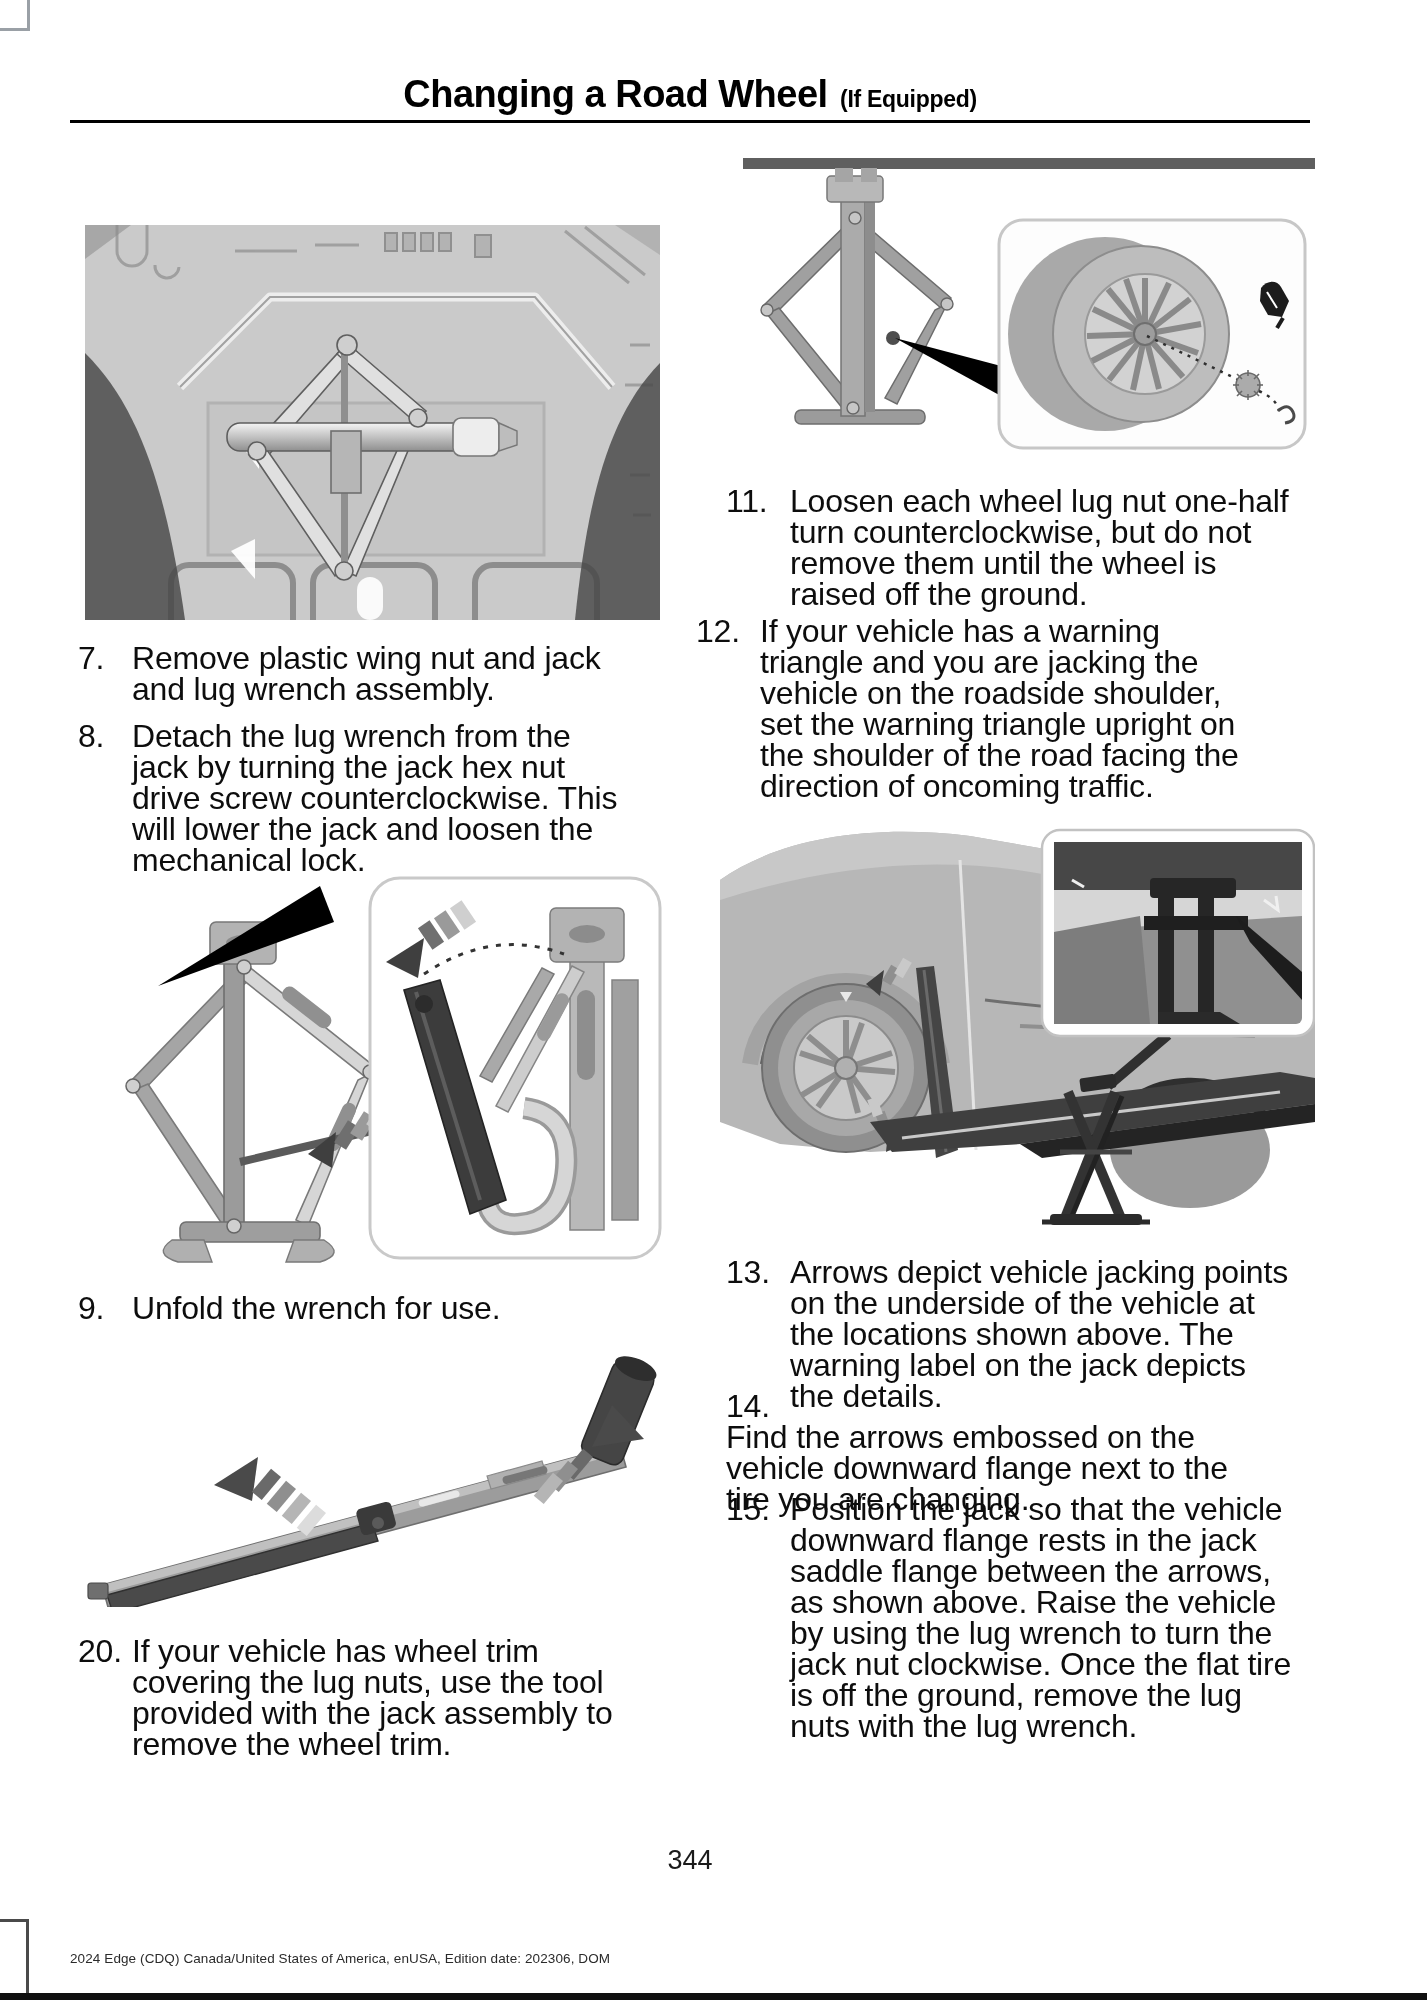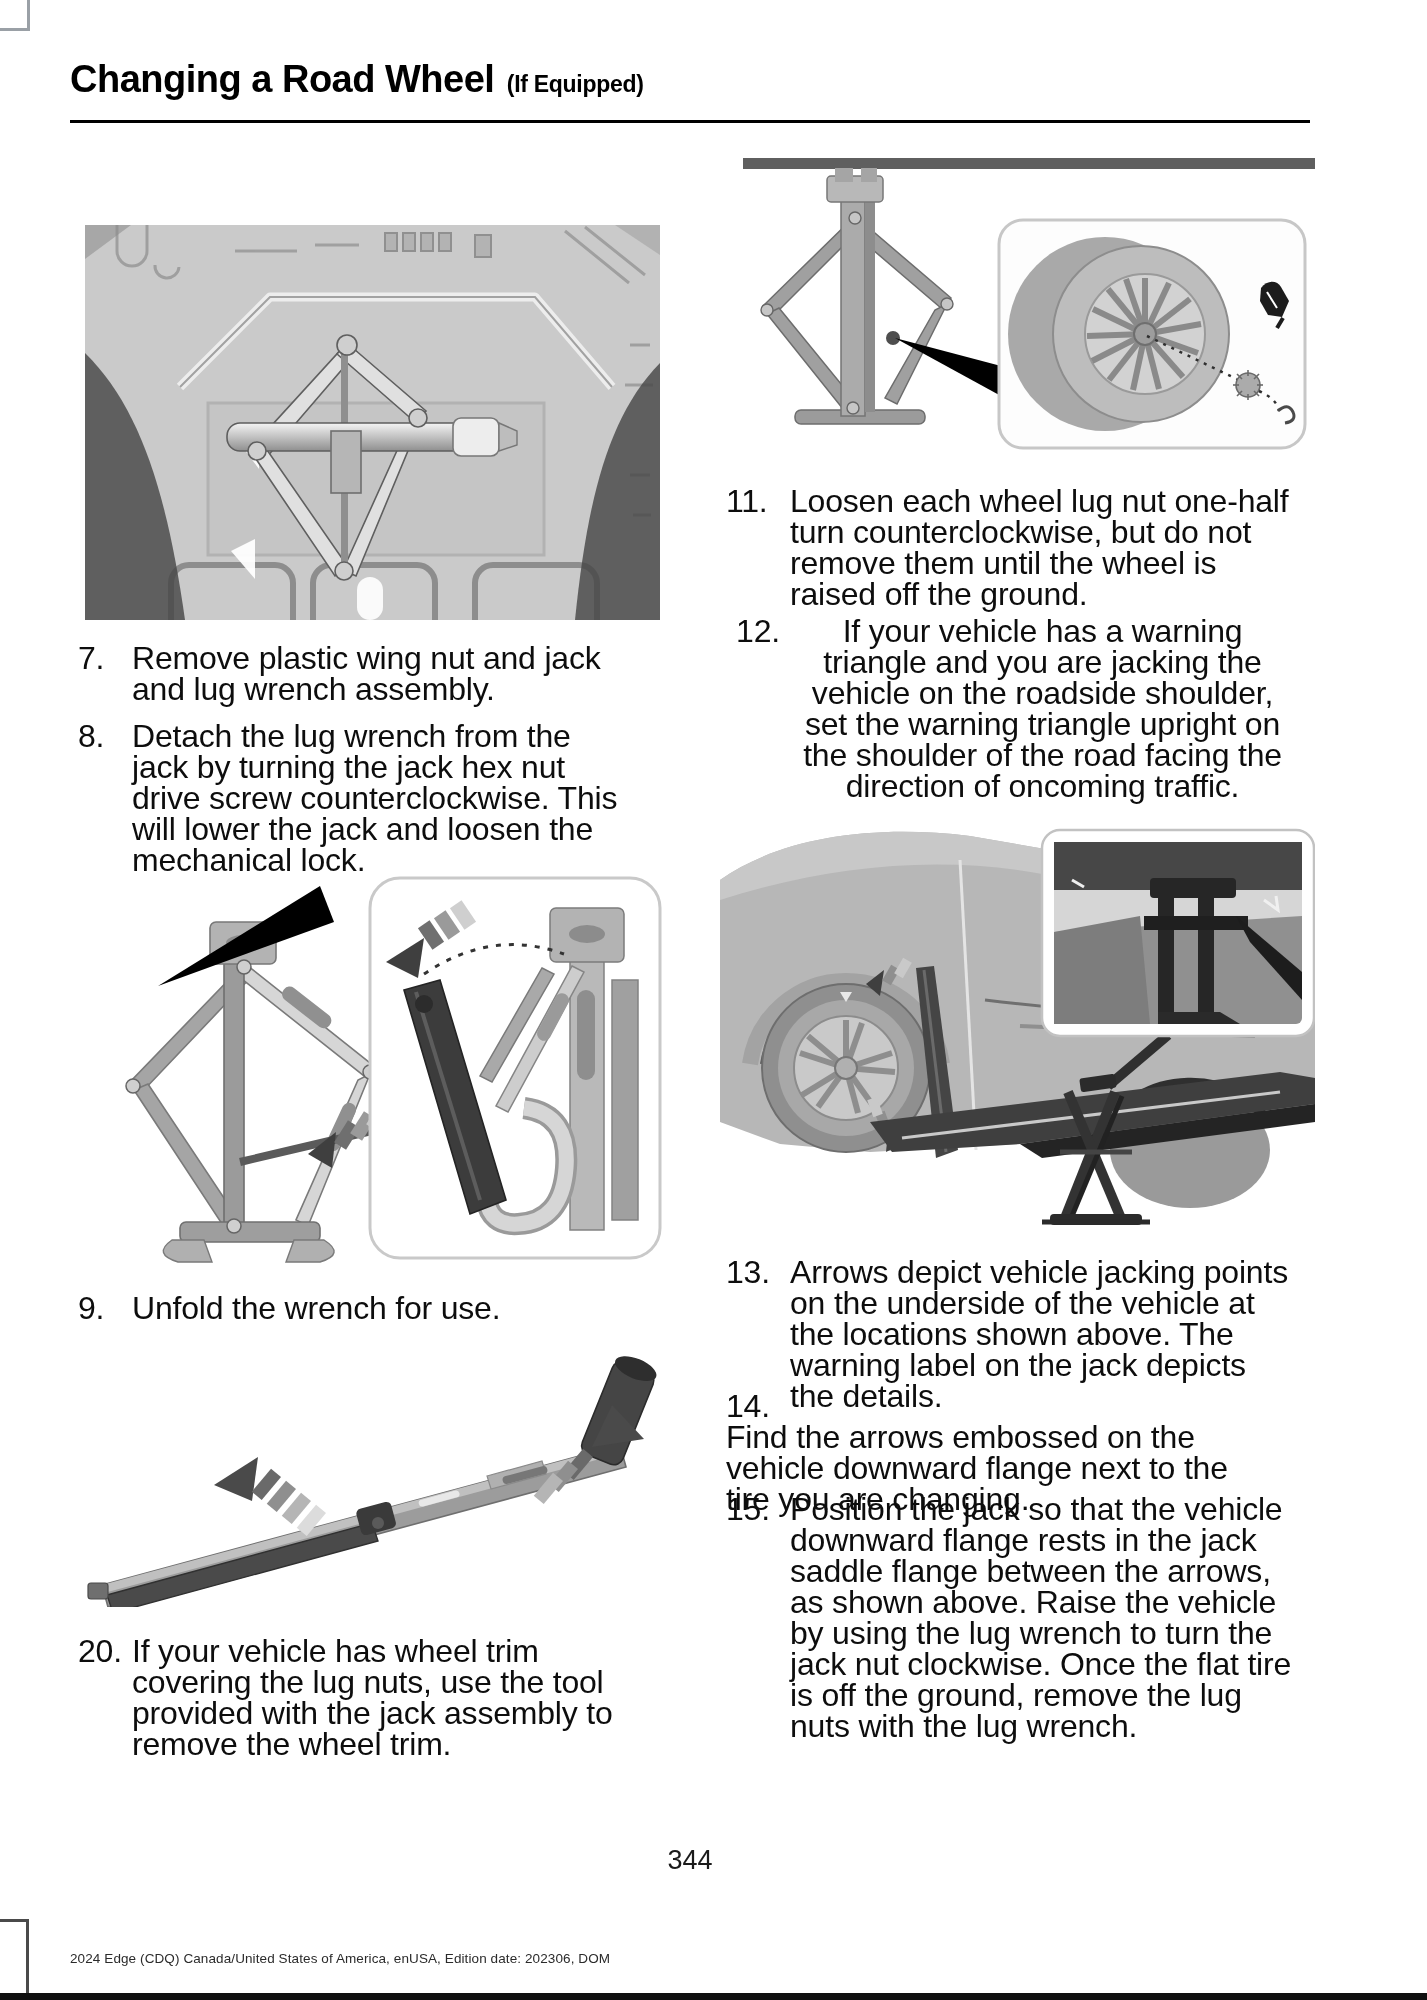--- a/index.html
+++ b/index.html
@@ -5,21 +5,21 @@
   html,body{margin:0;padding:0;background:#ffffff;}
   .page{position:relative;width:1427px;height:2000px;background:#ffffff;overflow:hidden;
         font-family:"Liberation Sans",sans-serif;color:#111;}
   
   .corner-tl{position:absolute;left:0;top:0;width:27px;height:28px;background:#fff;
              border-right:3px solid #9aa0a6;border-bottom:3px solid #9aa0a6;}
   .corner-bl-v{position:absolute;left:26px;top:1919px;width:3px;height:81px;background:#4a4a4a;}
   .corner-bl-h{position:absolute;left:0;top:1919px;width:29px;height:3px;background:#4a4a4a;}
   .bottom-bar{position:absolute;left:0;top:1993px;width:1427px;height:7px;background:#101010;}
   
-  .title-wrap{position:absolute;left:70px;top:58px;width:1240px;}
+  .title-wrap{position:absolute;left:70px;top:73px;width:1240px;text-align:center;}
   .title-main{font-size:38px;font-weight:700;letter-spacing:-0.5px;color:#000;}
   .title-suffix{font-size:23px;font-weight:700;letter-spacing:-0.3px;color:#000;margin-left:8px;}
   .rule{position:absolute;left:70px;top:120px;width:1240px;height:3px;background:#000;}
   
   .step{position:absolute;display:flex;align-items:flex-start;font-size:32px;line-height:31px;
         letter-spacing:-0.2px;color:#0d0d0d;}
   .step .num{flex:none;}
   .col-l .num{width:54px;}
   .col-r .num{width:64px;}
   .col-l .txt{width:500px;}
@@ -365,21 +365,21 @@
   </div>
   <div class="step col-l" style="left:78px;top:1636px;">
     <span class="num">20.</span>
     <span class="txt">If your vehicle has wheel trim covering the lug nuts, use the tool provided with the jack assembly to remove the wheel trim.</span>
   </div>
 
   <div class="step col-r" style="left:726px;top:486px;">
     <span class="num">11.</span>
     <span class="txt">Loosen each wheel lug nut one-half turn counterclockwise, but do not remove them until the wheel is raised off the ground.</span>
   </div>
-  <div class="step col-r" style="left:726px;top:616px;text-align:center;">
+  <div class="step col-r" style="left:696px;top:616px;">
     <span class="num">12.</span>
     <span class="txt">If your vehicle has a warning triangle and you are jacking the vehicle on the roadside shoulder, set the warning triangle upright on the shoulder of the road facing the direction of oncoming traffic.</span>
   </div>
   <div class="step col-r" style="left:726px;top:1257px;">
     <span class="num">13.</span>
     <span class="txt">Arrows depict vehicle jacking points on the underside of the vehicle at the locations shown above. The warning label on the jack depicts the details.</span>
   </div>
   <div class="step col-r" style="left:726px;top:1391px;flex-direction:column;">
     <span class="num">14.</span>
     <span class="txt">Find the arrows embossed on the vehicle downward flange next to the tire you are changing.</span>

